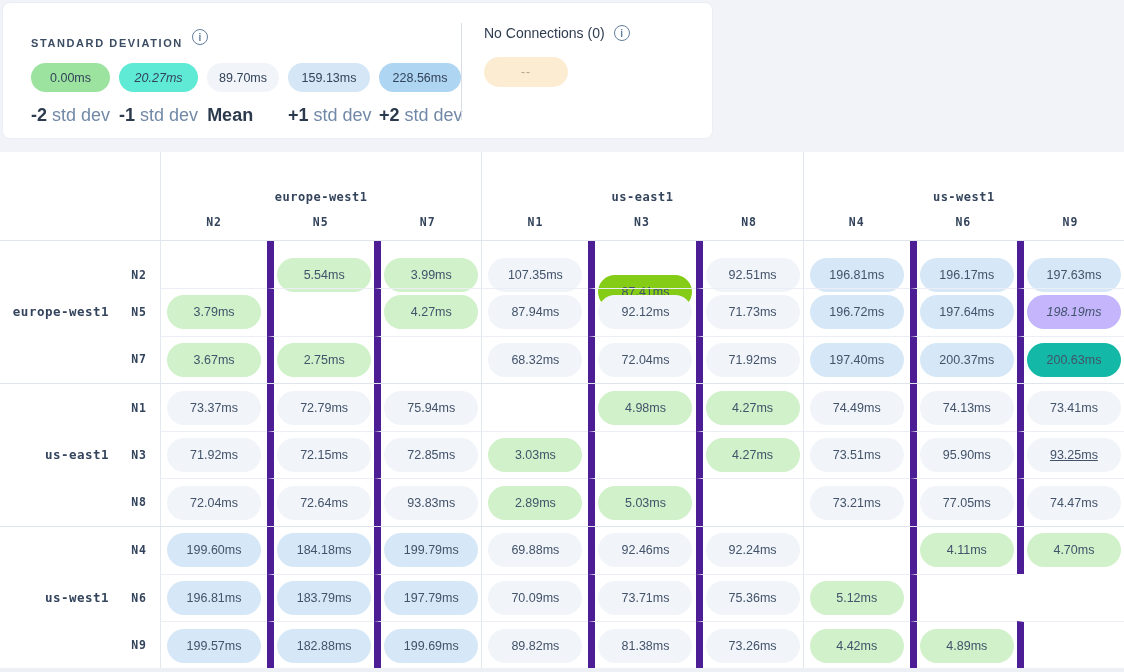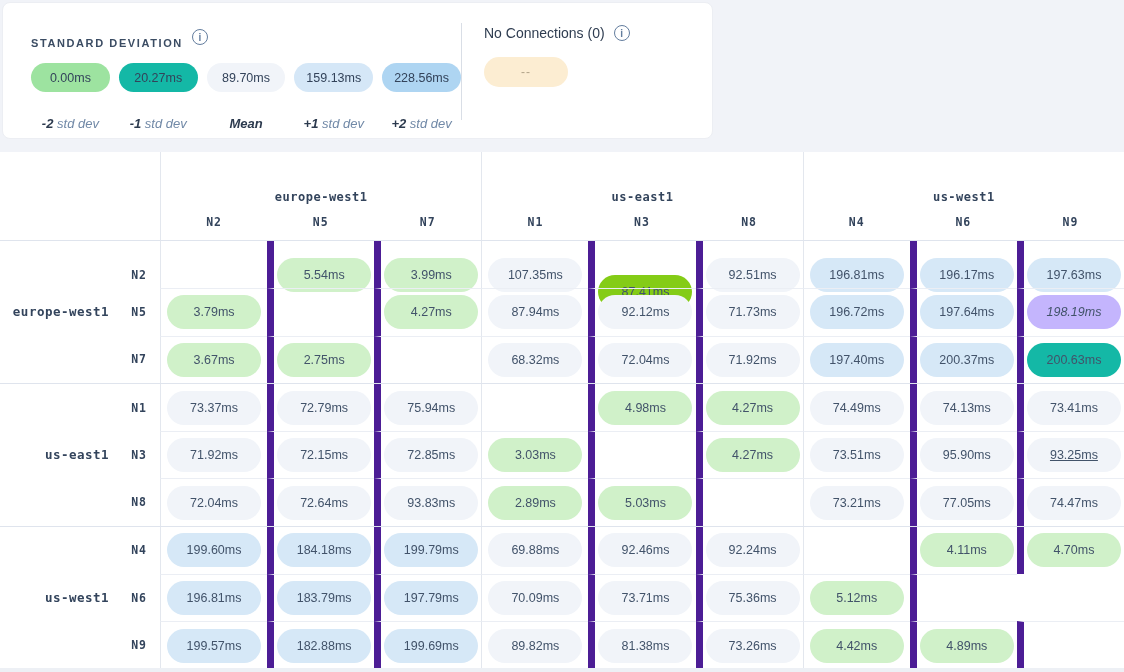--- a/index.html
+++ b/index.html
@@ -34,27 +34,27 @@
     margin-top: 12px;
   }
   .info-icon {
     width: 16px; height: 16px; border-radius: 50%;
     border: 1.5px solid #637d9e; color: #637d9e;
     display: inline-flex; align-items: center; justify-content: center;
     font-size: 10px; font-weight: bold; cursor: pointer; flex: 0 0 auto;
   }
 
   .legend-items { display: flex; gap: 9px; margin-top: 14px; }
-  .legend-item { width: 82px; display: flex; flex-direction: column; align-items: center; gap: 24px; }
+  .legend-item { width: 82px; display: flex; flex-direction: column; align-items: flex-start; }
   .legend-pill {
     width: 100%; height: 29px; border-radius: 15px;
     display: flex; align-items: center; justify-content: center;
     font-size: 12.5px; color: #33435a;
   }
-  .legend-label { font-size: 13px; white-space: nowrap; font-style: italic; }
+  .legend-label { margin-top: 13px; font-size: 18px; white-space: nowrap; }
   .legend-label .b { font-weight: bold; color: #2c3a4e; }
   .legend-label .r { color: #7189a7; }
 
   .nc-title-row { display: flex; align-items: center; gap: 9px; }
   .nc-title { font-size: 14px; color: #2e3c50; }
   .nc-pill {
     margin-top: 16px; width: 84px; height: 30px; border-radius: 15px;
     display: flex; align-items: center; justify-content: center;
     font-size: 12px; color: #b2a489; letter-spacing: 1px;
   }
@@ -109,21 +109,21 @@
       <div class="section-title-row">
         <span class="section-title">STANDARD DEVIATION</span>
         <span class="info-icon">i</span>
       </div>
       <div class="legend-items" id="legend-items">
           <div class="legend-item">
             <div class="legend-pill" style="background: rgb(157, 227, 160);">0.00ms</div>
             <div class="legend-label"><span class="b">-2</span><span class="r"> std dev</span></div>
           </div>
           <div class="legend-item">
-            <div class="legend-pill" style="background: #14b8a6;">20.27ms</div>
+            <div class="legend-pill" style="background: #5eead4; font-style: italic;">20.27ms</div>
             <div class="legend-label"><span class="b">-1</span><span class="r"> std dev</span></div>
           </div>
           <div class="legend-item">
             <div class="legend-pill" style="background: rgb(241, 244, 249);">89.70ms</div>
             <div class="legend-label"><span class="b">Mean</span></div>
           </div>
           <div class="legend-item">
             <div class="legend-pill" style="background: rgb(213, 231, 247);">159.13ms</div>
             <div class="legend-label"><span class="b">+1</span><span class="r"> std dev</span></div>
           </div>

